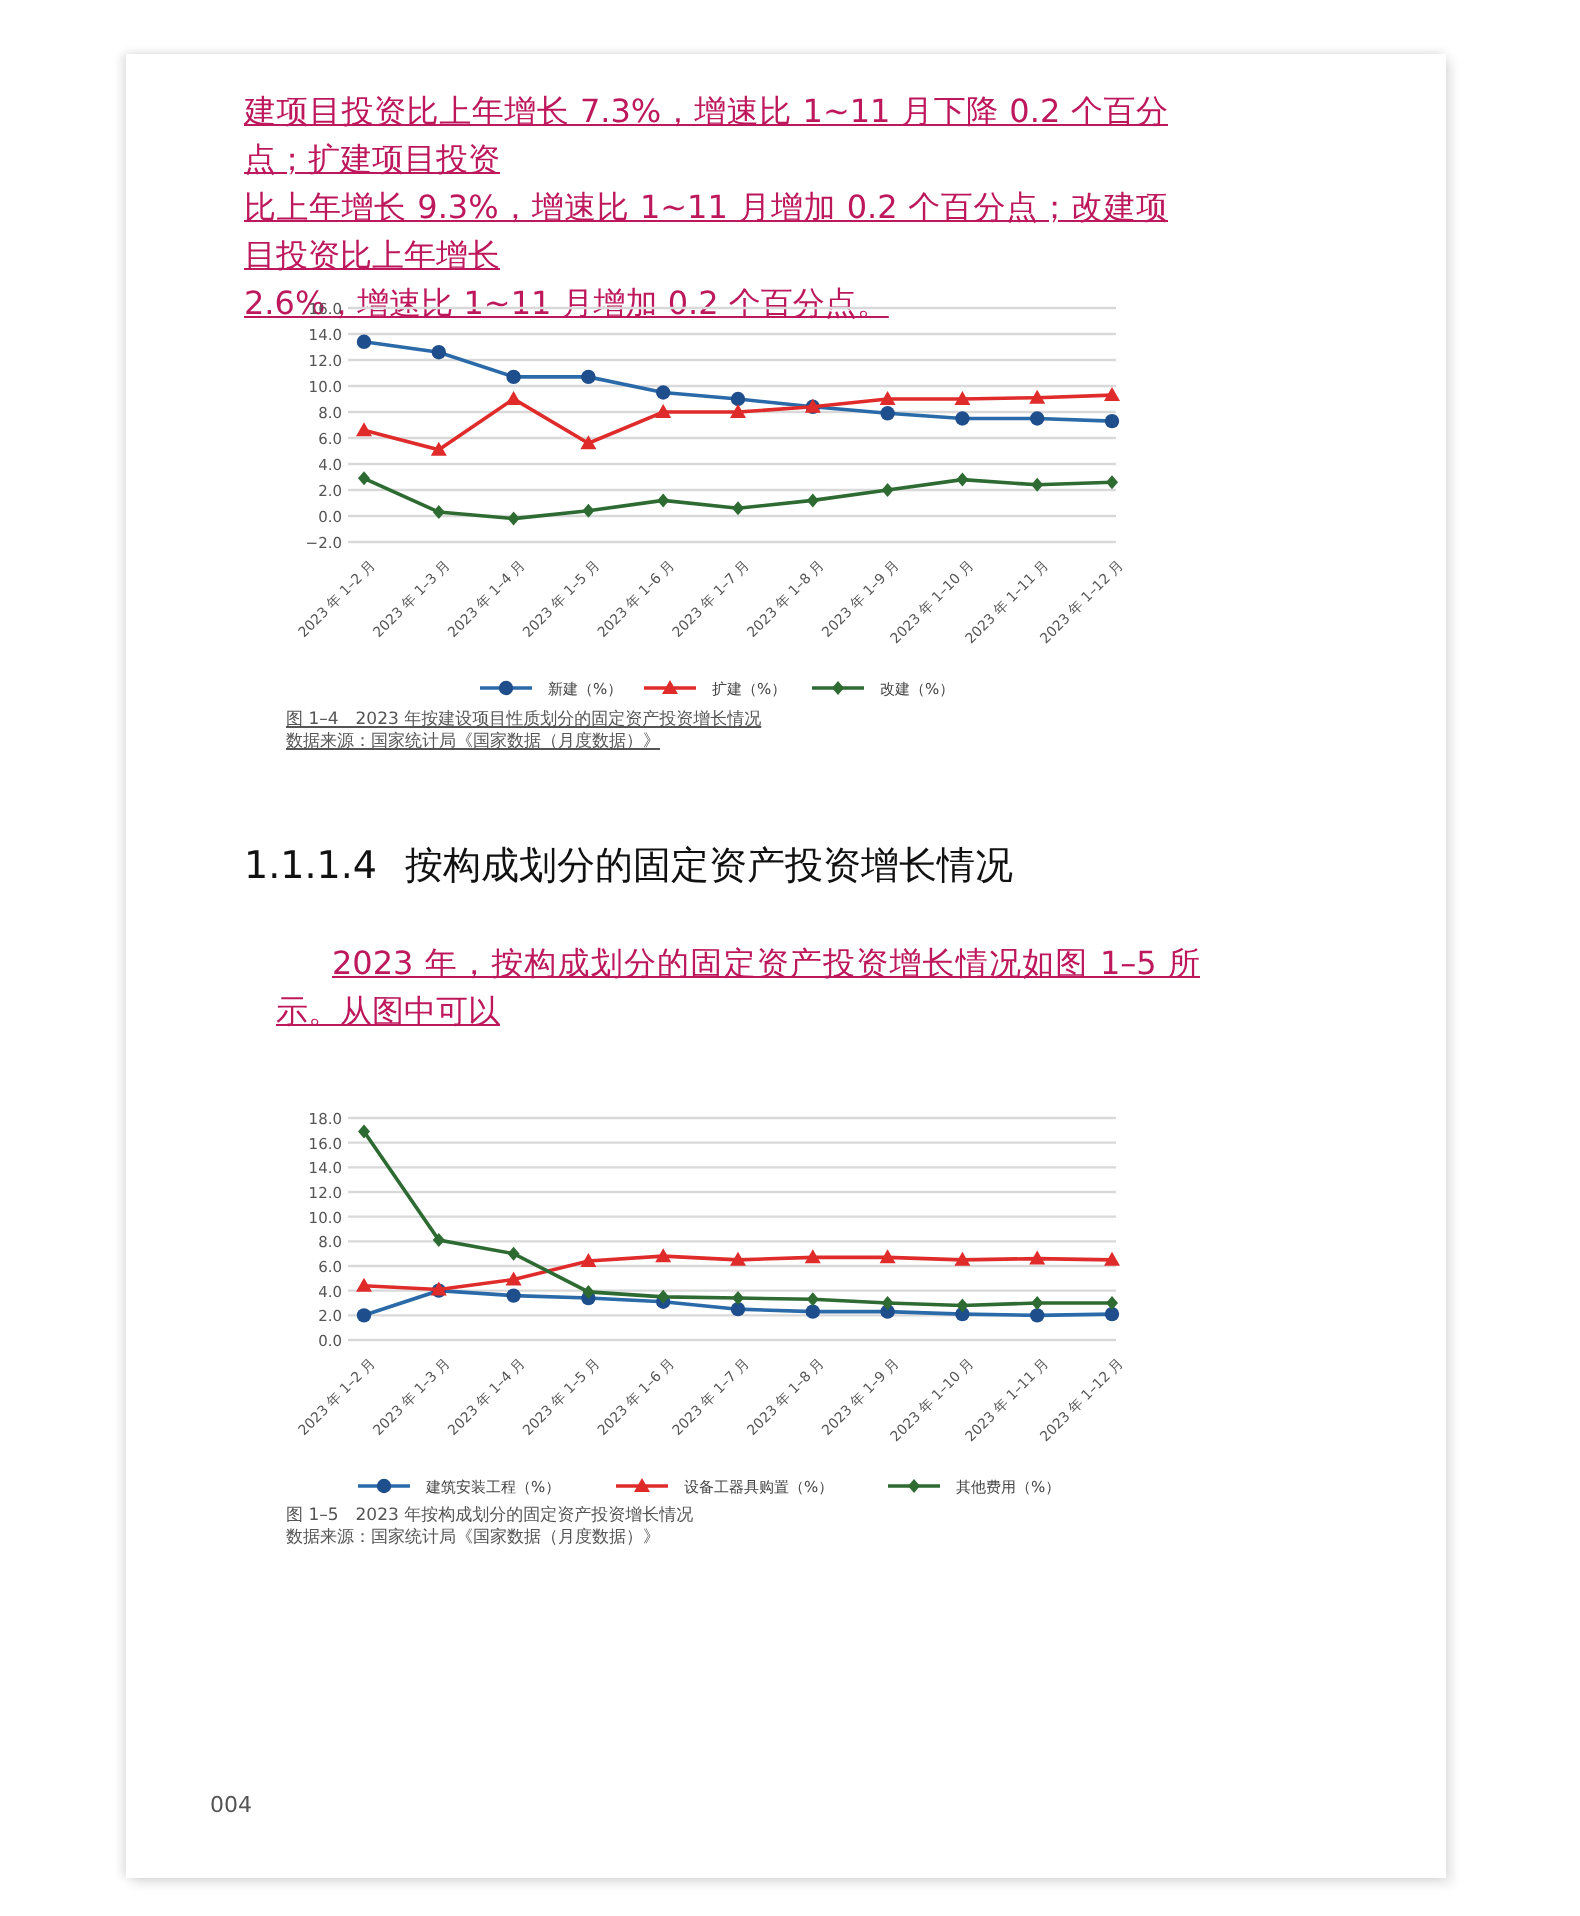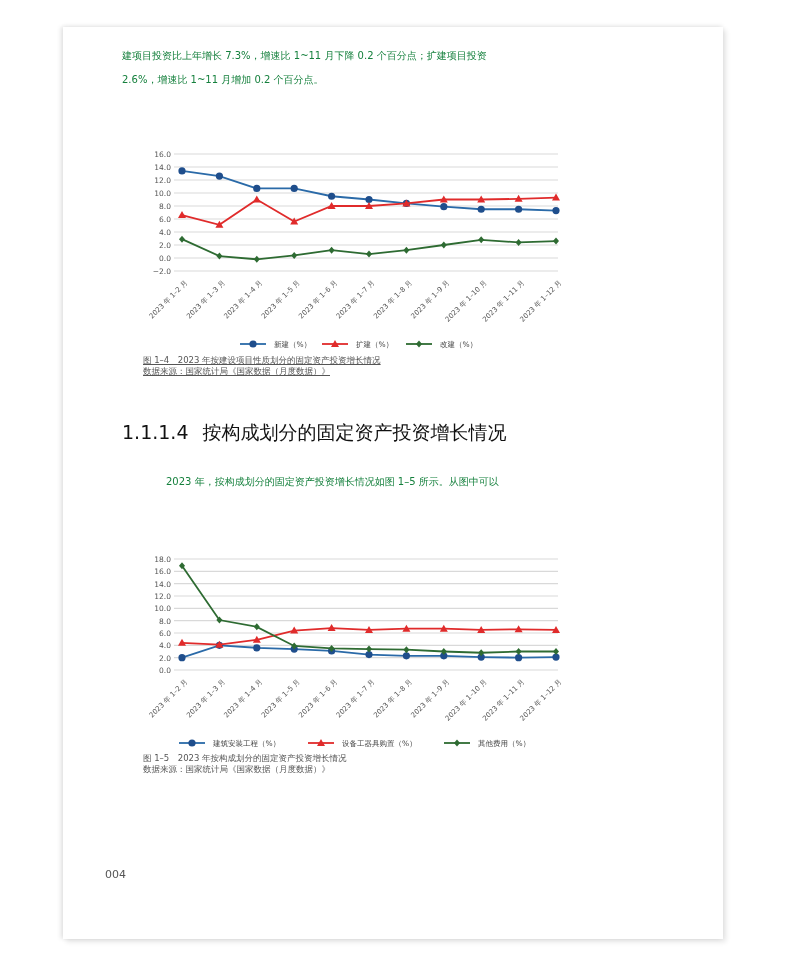--- a/index.html
+++ b/index.html
@@ -1,34 +1,35 @@
 <!DOCTYPE html>
 <html><head>
 <meta charset="utf-8">
 <style>
   html, body { margin:0; padding:0; }
   body { width:790px; height:958px; background:#ffffff; position:relative; overflow:hidden;
          font-family:"DejaVu Sans", "Liberation Sans", sans-serif; color:#222; }
   .page { position:absolute; left:63px; top:27px; width:660px; height:912px; background:#fff;
           box-shadow: -3px 0 4px rgba(0,0,0,0.08), 3px 3px 5px rgba(0,0,0,0.10), 0 -2px 4px rgba(0,0,0,0.05); }
-  .para { position:absolute; left:122px; width:462px; font-size:10px; line-height:24px; color:#15803d; margin:0; }
+  .para { position:absolute; left:122px; width:462px; font-size:16px; line-height:24px; color:#be185d; margin:0;text-decoration:underline; }
   .para p { margin:0; text-align:justify; }
   .heading { position:absolute; left:122px; top:420px; font-size:19px; color:#111; }
   .heading .num { margin-right:14px; }
   svg text { font-family:"DejaVu Sans", "Liberation Sans", sans-serif; }
   .caption { position:absolute; left:143px; font-size:8.5px; color:#555; line-height:11px; }
-  .pagenum { position:absolute; left:105px; top:868px; font-size:11px; color:#555; }
+  .pagenum { position:absolute; left:105px; top:896px; font-size:11px; color:#555; }
 </style>
 </head>
 <body>
 
 <div class="page"></div>
 
 <div class="para" style="top:44px;">
   <p>建项目投资比上年增长 7.3%，增速比 1~11 月下降 0.2 个百分点；扩建项目投资</p>
+  <p>比上年增长 9.3%，增速比 1~11 月增加 0.2 个百分点；改建项目投资比上年增长</p>
   <p>2.6%，增速比 1~11 月增加 0.2 个百分点。</p>
 </div>
 
 <svg id="chart1" style="position:absolute;left:0;top:0;" width="790" height="360">
     <line x1="174" x2="558" y1="154" y2="154" stroke="#d9d9d9" stroke-width="1.2"></line>
     <text x="171" y="157" font-size="7.5" fill="#555" text-anchor="end">16.0</text>
     <line x1="174" x2="558" y1="167" y2="167" stroke="#d9d9d9" stroke-width="1.2"></line>
     <text x="171" y="170" font-size="7.5" fill="#555" text-anchor="end">14.0</text>
     <line x1="174" x2="558" y1="180" y2="180" stroke="#d9d9d9" stroke-width="1.2"></line>
     <text x="171" y="183" font-size="7.5" fill="#555" text-anchor="end">12.0</text>

